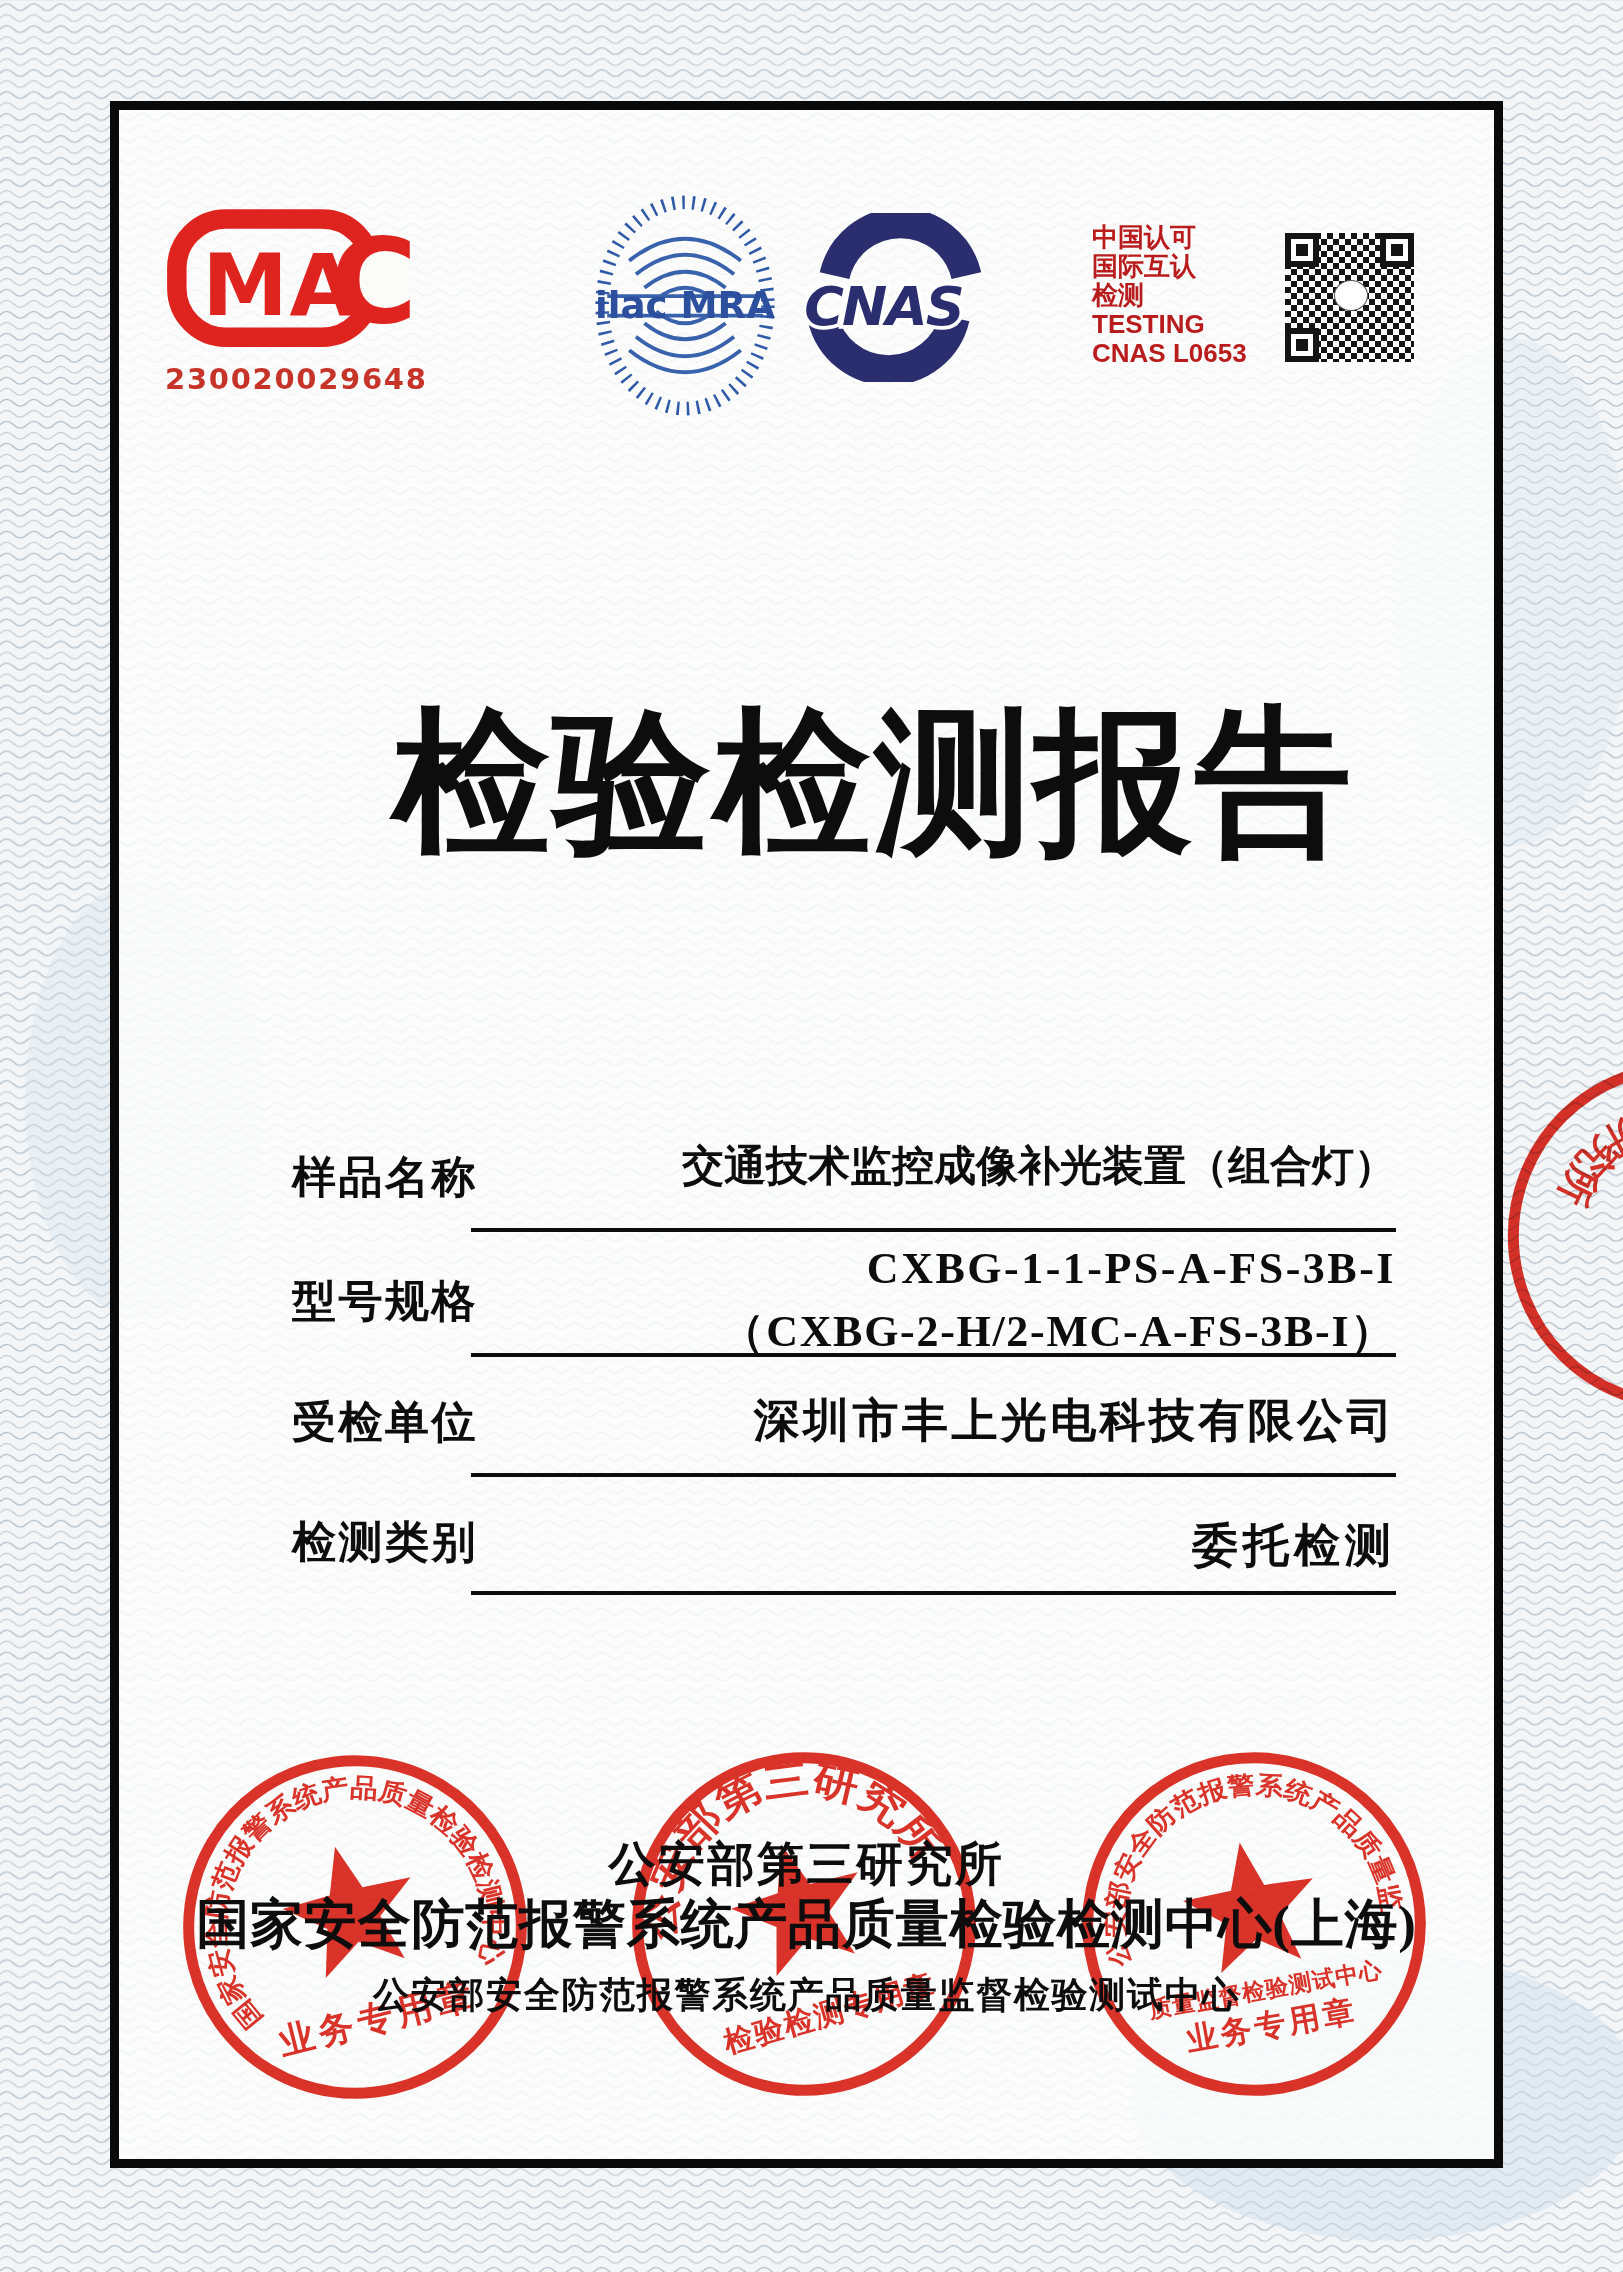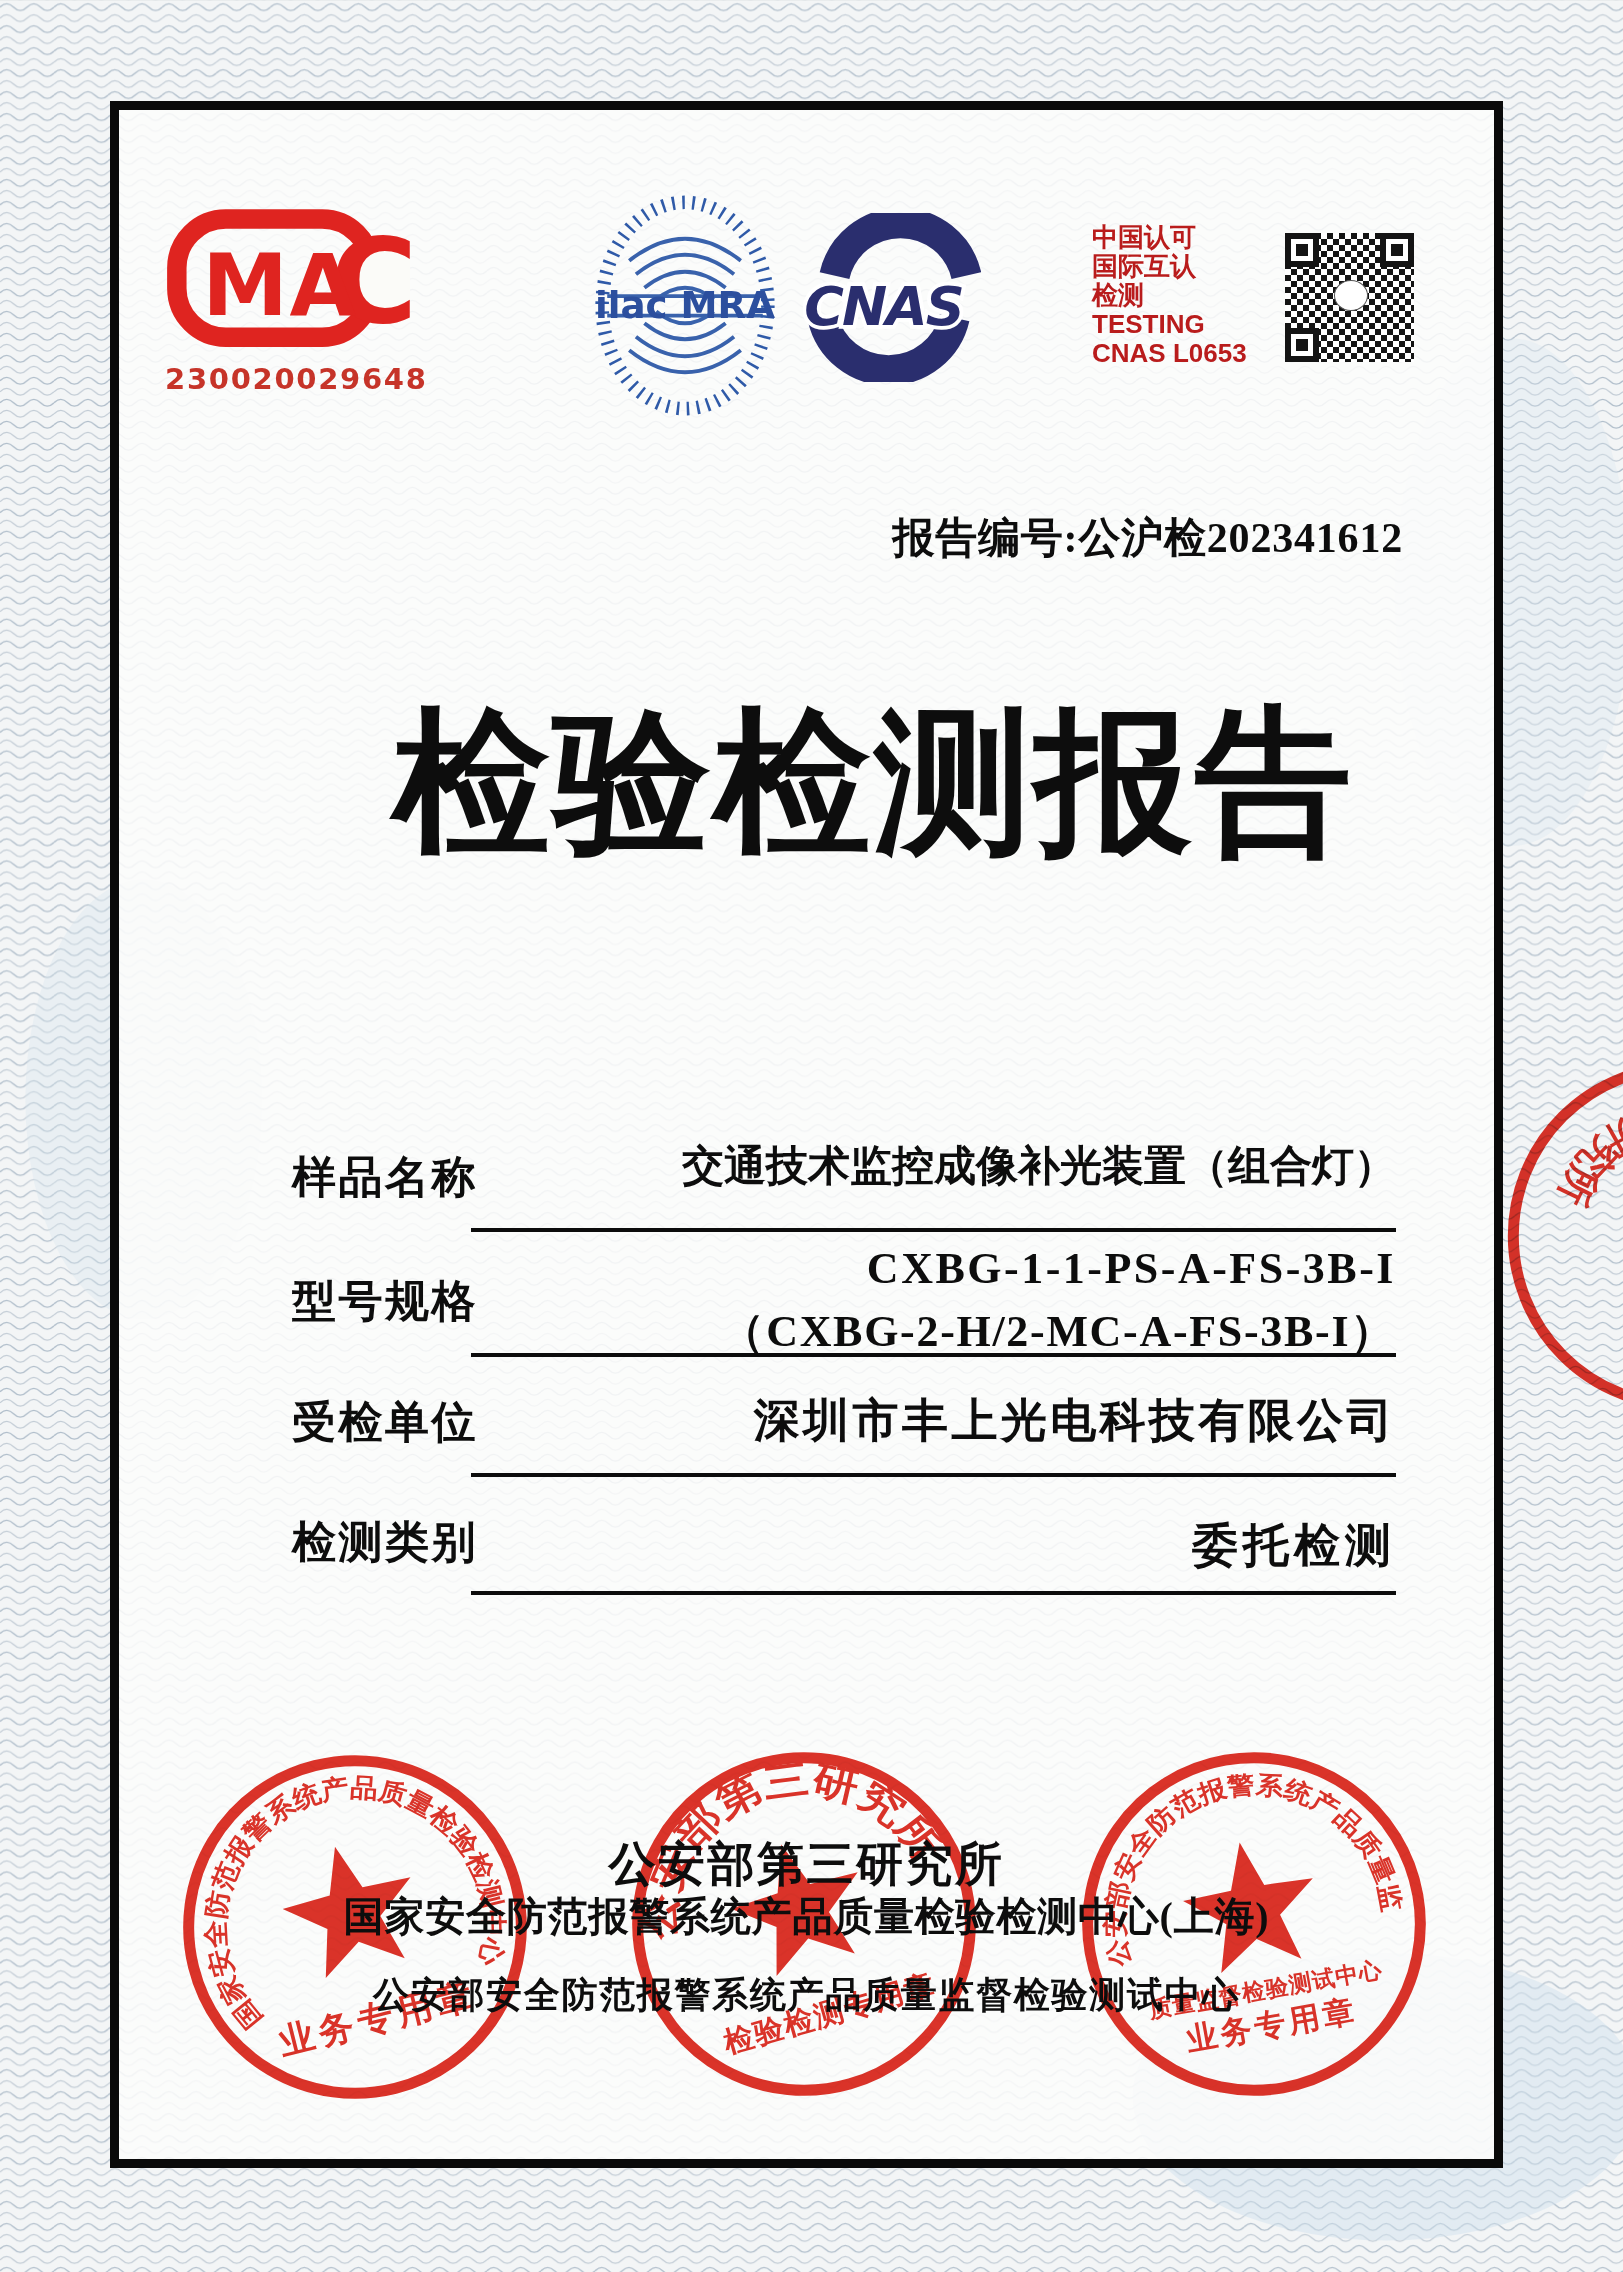--- a/index.html
+++ b/index.html
@@ -101,21 +101,20 @@
     <div>CNAS L0653</div>
   </div>
 
   <div class="abs qr">
     <div class="finder f-tl"></div>
     <div class="finder f-tr"></div>
     <div class="finder f-bl"></div>
     <div class="blob"></div>
   </div>
 
-  <div class="abs repno">报告编号:公沪检202341612</div>
 
   <div class="abs title">检验检测报告</div>
 
   <div class="abs flabel" style="top:1148px">样品名称</div>
   <div class="abs fvalue" style="top:1138px;font-size:42px">交通技术监控成像补光装置（组合灯）</div>
   <div class="abs rule" style="top:1228px"></div>
 
   <div class="abs flabel" style="top:1272px">型号规格</div>
   <div class="abs fvalue" style="top:1243px;font-size:44px;letter-spacing:2.5px">CXBG-1-1-PS-A-FS-3B-I</div>
   <div class="abs fvalue" style="top:1302px;font-size:44px;letter-spacing:1.7px">（CXBG-2-H/2-MC-A-FS-3B-I）</div>
@@ -172,17 +171,17 @@
       </defs>
     <circle cx="238" cy="220" r="200" fill="none" stroke="#dc2318" stroke-width="13"></circle>
     <text font-size="46" fill="#dc2318">
       <textPath href="#arc-e" startOffset="55">研究所</textPath>
     </text>
     <text x="196" y="340" font-size="42" fill="#dc2318" transform="rotate(-68 196 340)">三</text>
     <polygon points="272,196 300,232 264,240" fill="#dc2318"></polygon>
   </svg>
 
   <div class="abs org" style="top:1833px;font-size:47px;letter-spacing:2.5px">公安部第三研究所</div>
-  <div class="abs org" style="top:1889px;font-size:40px;letter-spacing:0.8px">国家安全防范报警系统产品质量检验检测中心(上海)</div>
+  <div class="abs org" style="top:1889px;font-size:53px;letter-spacing:0.8px">国家安全防范报警系统产品质量检验检测中心(上海)</div>
   <div class="abs org" style="top:1971px;font-size:36px;letter-spacing:1.7px">公安部安全防范报警系统产品质量监督检验测试中心</div>
 
 </div>
 
 
 </body></html>

